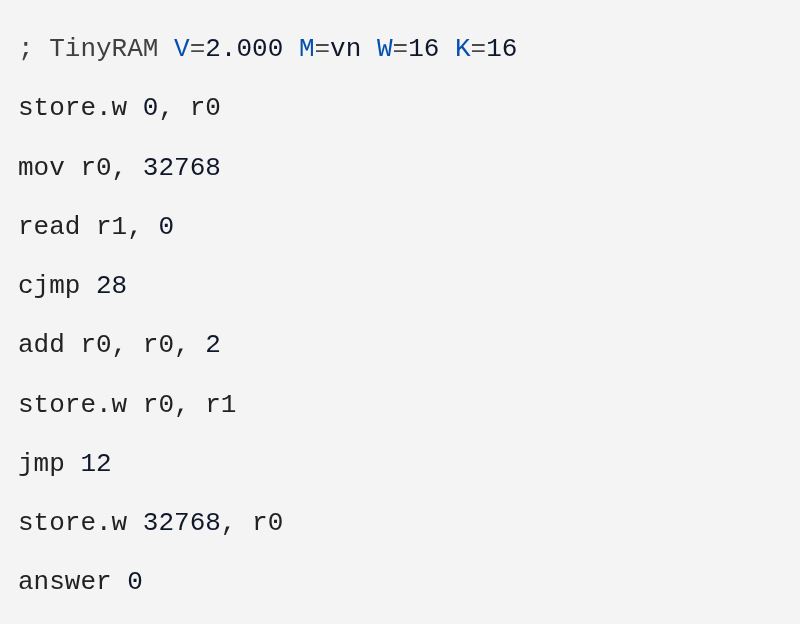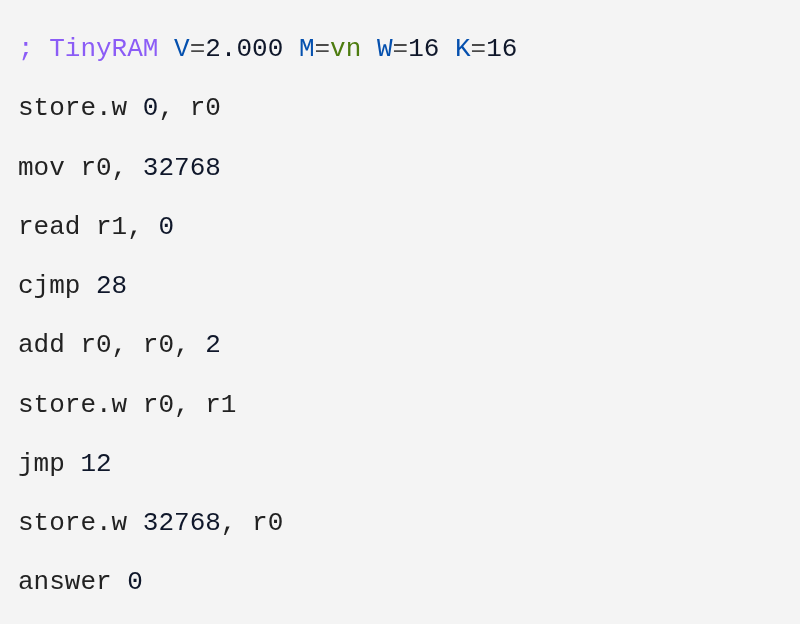--- a/index.html
+++ b/index.html
@@ -1,19 +1,19 @@
 <!DOCTYPE html>
 <html><head>
 <meta charset="utf-8">
 <style>
 html,body{margin:0;padding:0;width:800px;height:624px;background:#f4f4f4;overflow:hidden}
 pre.code{margin:0;padding:20px 18px;font-family:"SFMono-Regular",Menlo,Consolas,"Liberation Mono","Courier New",monospace;font-size:26px;line-height:2.28;color:#222;font-weight:400;letter-spacing:0}
 .line{white-space:pre}
-.t-comment{color:#8b5cf6}
+.t-comment{color:#404040}
 .t-attr{color:#0550ae}
 .t-num{color:#0f172a}
-.t-op{color:#4d7c0f}
+.t-op{color:#0f172a}
 .t-eq{color:#4a4a4a}
 </style>
 </head>
 <body>
 
 <pre class="code"><div class="line"><span class="t-comment">; TinyRAM </span><span class="t-attr">V</span><span class="t-eq">=</span><span class="t-num">2.000</span><span> </span><span class="t-attr">M</span><span class="t-eq">=</span><span class="t-op">vn</span><span> </span><span class="t-attr">W</span><span class="t-eq">=</span><span class="t-num">16</span><span> </span><span class="t-attr">K</span><span class="t-eq">=</span><span class="t-num">16</span></div><div class="line"><span>store.w </span><span class="t-num">0</span><span>, r0</span></div><div class="line"><span>mov r0, </span><span class="t-num">32768</span></div><div class="line"><span>read r1, </span><span class="t-num">0</span></div><div class="line"><span>cjmp </span><span class="t-num">28</span></div><div class="line"><span>add r0, r0, </span><span class="t-num">2</span></div><div class="line"><span>store.w r0, r1</span></div><div class="line"><span>jmp </span><span class="t-num">12</span></div><div class="line"><span>store.w </span><span class="t-num">32768</span><span>, r0</span></div><div class="line"><span>answer </span><span class="t-num">0</span></div></pre>
 
 </body></html>

